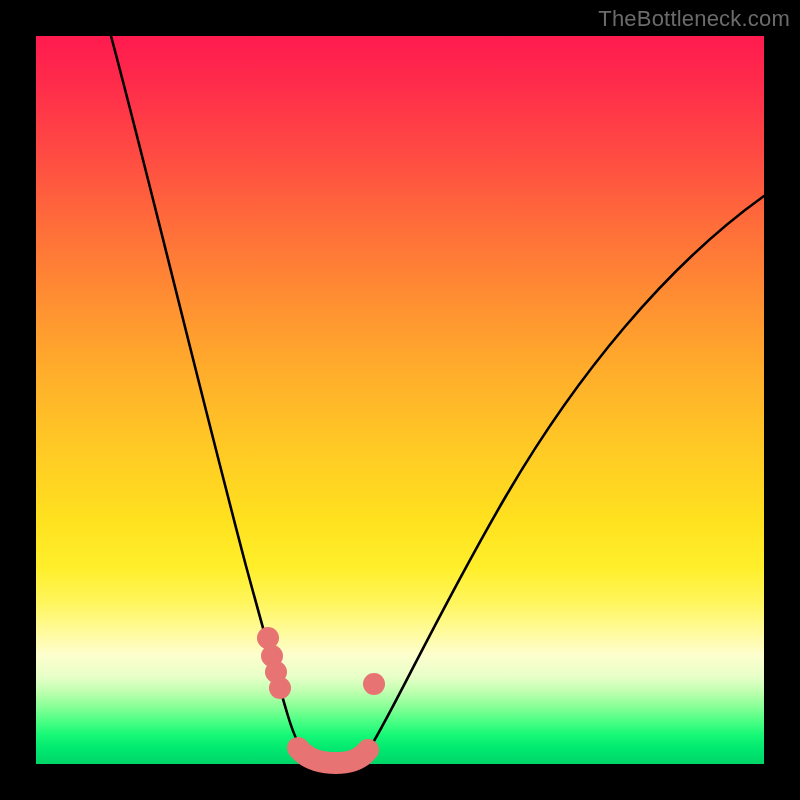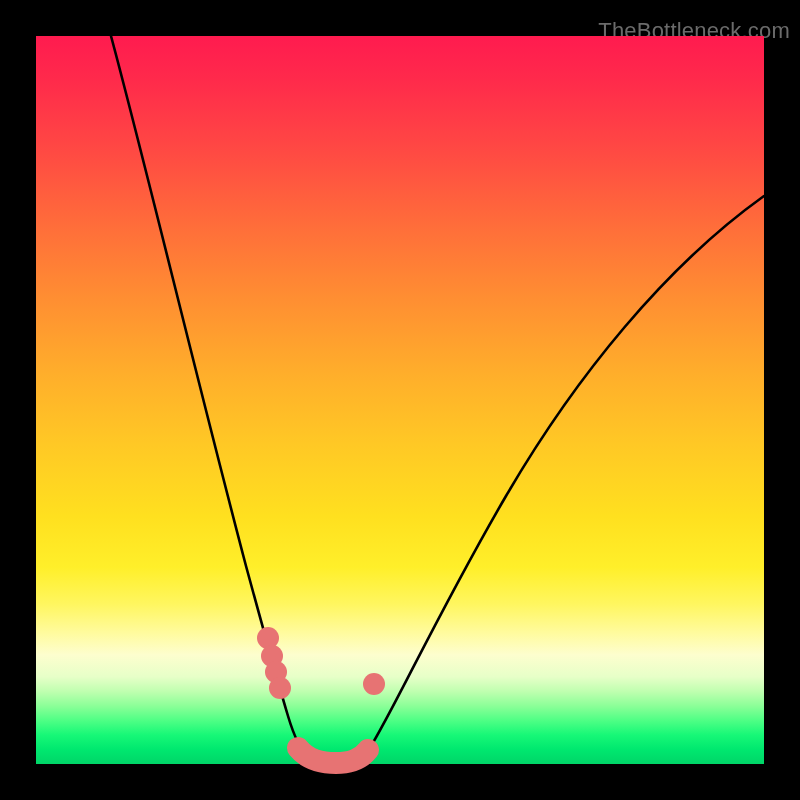--- a/index.html
+++ b/index.html
@@ -50,21 +50,20 @@
     );
   }
   .watermark {
     position: absolute;
     top: 6px;
     right: 10px;
     color: #6b6b6b;
     font-size: 22px;
     letter-spacing: 0.2px;
     user-select: none;
-    margin-top: 12px;
   }
   svg.curves {
     position: absolute;
     left: 0;
     top: 0;
     width: 728px;
     height: 728px;
     overflow: visible;
   }
   .curve {

